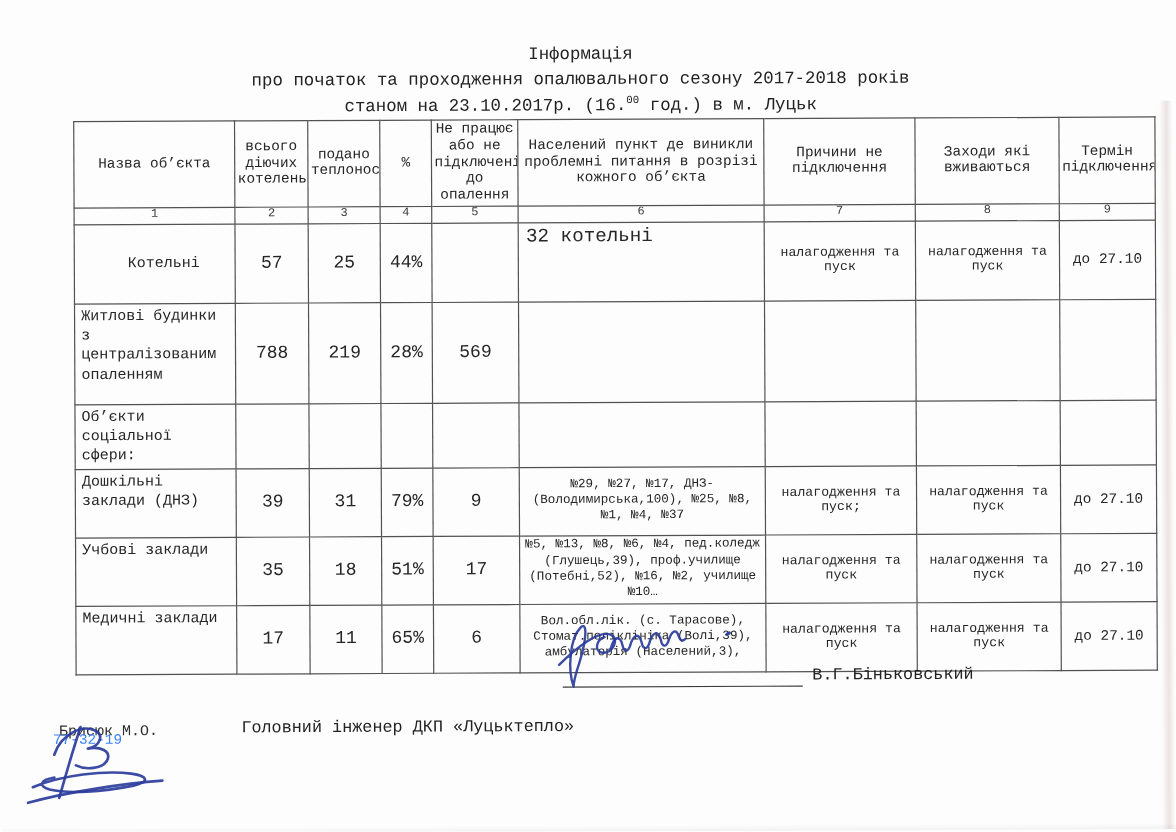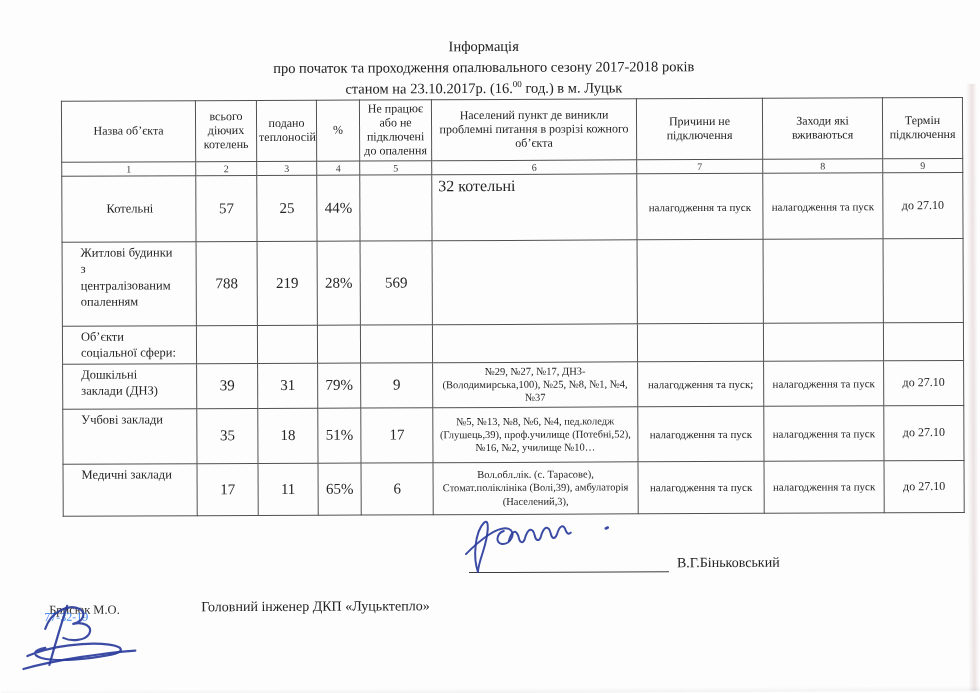--- a/index.html
+++ b/index.html
@@ -6,20 +6,21 @@
   html,body { width:980px; height:693px; }
   body {
     background:#ffffff;
     font-family:"Liberation Serif", serif;
     color:#2b2b2b;
     overflow:hidden;
   }
   .page {
     position:relative; width:980px; height:693px;
     background:#fdfdfd;
+    font-family:Liberation Mono, monospace;
   }
   .tilt { position:absolute; inset:0; transform:rotate(-0.25deg); transform-origin:50% 50%; }
 
   
   .title-block { position:absolute; left:0; right:10px; top:36px; text-align:center; line-height:1.45; font-size:14.5px; color:#222; }
   .title-block sup { font-size:9px; }
 
   
   table.report {
     position:absolute; left:62px; top:99px; width:901px;
@@ -27,21 +28,21 @@
     color:#262626;
   }
   table.report td, table.report th {
     border:1px solid #525252; font-weight:normal; overflow:hidden;
   }
   tr.hdr { height:61px; }
   tr.hdr th { font-size:12px; line-height:1.15; text-align:center; vertical-align:middle; padding:1px 2px; }
   tr.nums { height:14px; }
   tr.nums td { font-size:10px; line-height:1; text-align:center; vertical-align:middle; color:#3a3a3a; }
 
-  td.name  { font-size:12.5px; line-height:1.3; text-align:left; vertical-align:top; padding:2px 18px; }
+  td.name  { font-size:12.5px; line-height:1.3; text-align:left; vertical-align:top; padding:2px 5px; }
   td.name.mid { vertical-align:middle; padding-left:44px; }
   td.num   { font-size:15px; text-align:center; vertical-align:middle; }
   td.settl { font-size:10.5px; line-height:1.25; text-align:center; vertical-align:middle; padding:1px 4px; }
   td.settl.top { vertical-align:top; text-align:left; padding:1px 6px; font-size:16px; }
   td.act   { font-size:11px; text-align:center; vertical-align:middle; padding:16px 4px; }
   td.term  { font-size:12px; text-align:center; vertical-align:middle; }
 
   tr.r0 { height:66px; }
   tr.r1 { height:84px; }
   tr.r2 { height:30px; }

